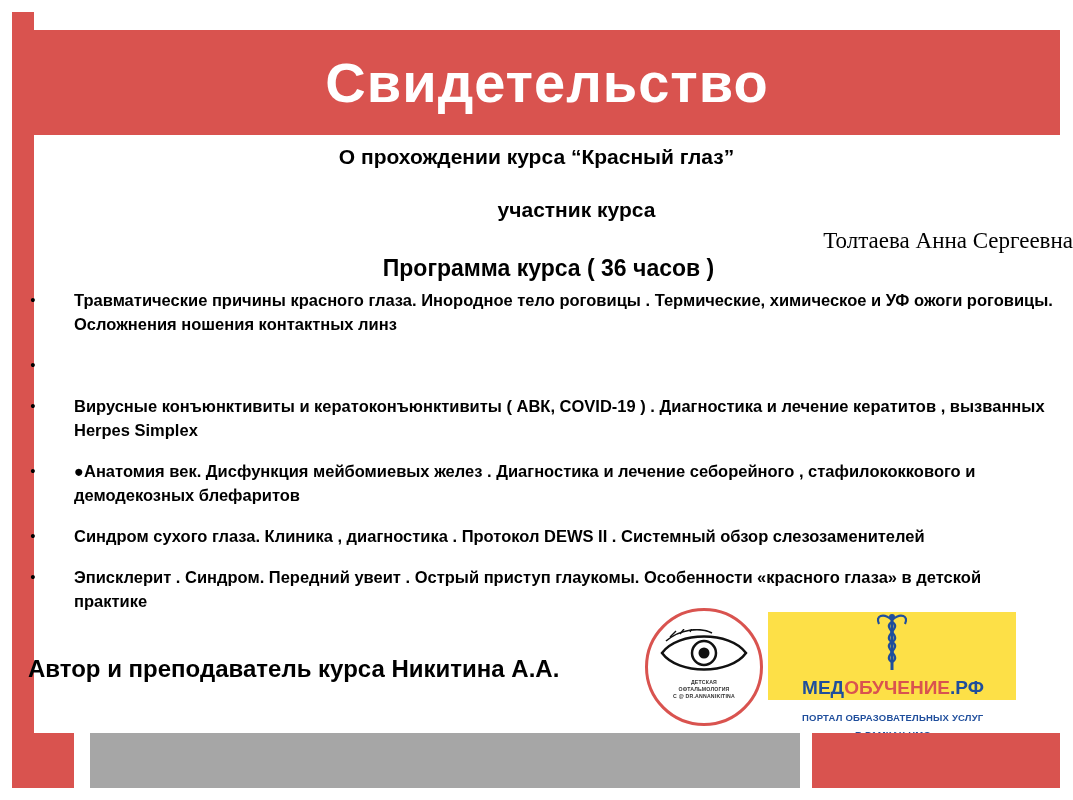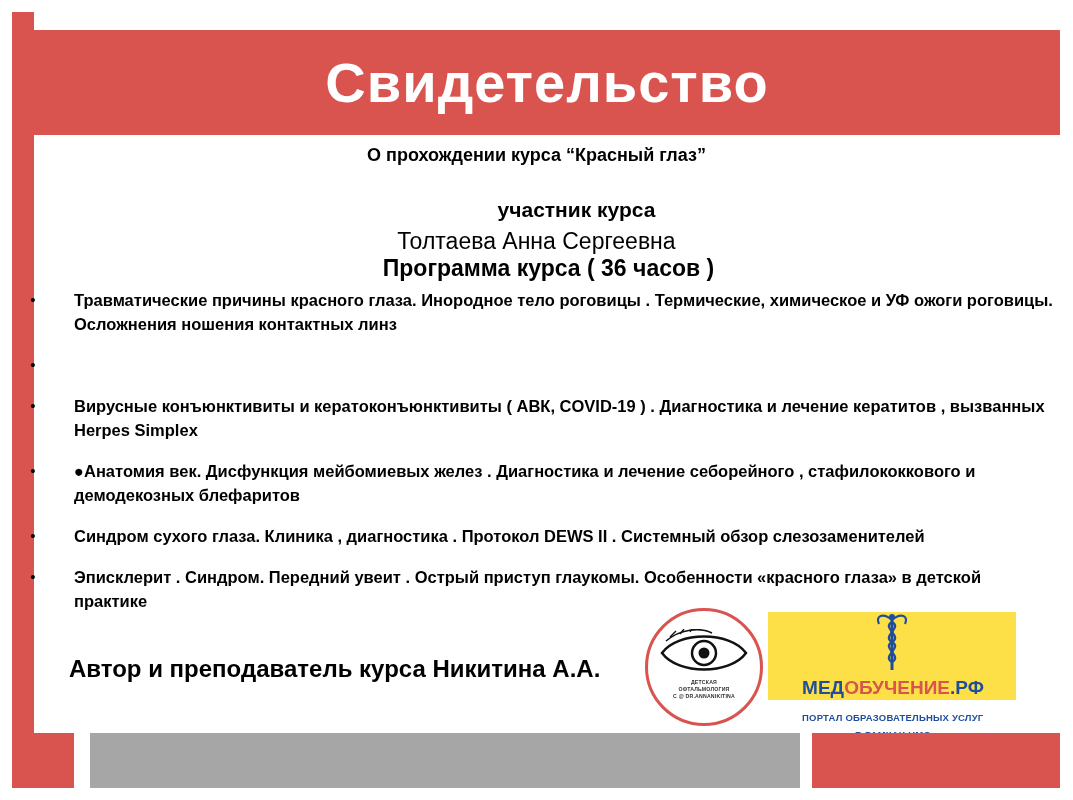--- a/index.html
+++ b/index.html
@@ -55,21 +55,21 @@
     font-family: "Liberation Sans", sans-serif;
     line-height: 1;
   }
 
   .subtitle {
     position: absolute;
     left: 0;
     top: 145px;
     width: 1073px;
     text-align: center;
-    font-size: 18px;
+    font-size: 21px;
     font-weight: bold;
     color: #000000;
   }
 
   .participant-label {
     position: absolute;
     left: 0;
     top: 198px;
     width: 1073px;
     text-align: center;
@@ -77,24 +77,25 @@
     font-weight: bold;
     color: #000000;
     padding-left: 40px;
   }
 
   .participant-name {
     position: absolute;
     left: 0;
     top: 228px;
     width: 1073px;
-    text-align: center;
+    text-align: right;
     font-size: 23px;
     font-weight: normal;
     color: #000000;
+    font-family: Liberation Serif, serif;
   }
 
   .program-title {
     position: absolute;
     left: 0;
     top: 255px;
     width: 1073px;
     text-align: center;
     font-size: 23px;
     font-weight: bold;
@@ -130,21 +131,20 @@
     margin-left: 28px;
   }
 
   .author-line {
     position: absolute;
     left: 28px;
     top: 655px;
     font-size: 24px;
     font-weight: bold;
     color: #000000;
-    margin-left: 41px;
   }
 
   
   .eye-logo {
     position: absolute;
     left: 645px;
     top: 608px;
     width: 112px;
     height: 112px;
     border-radius: 50%;

